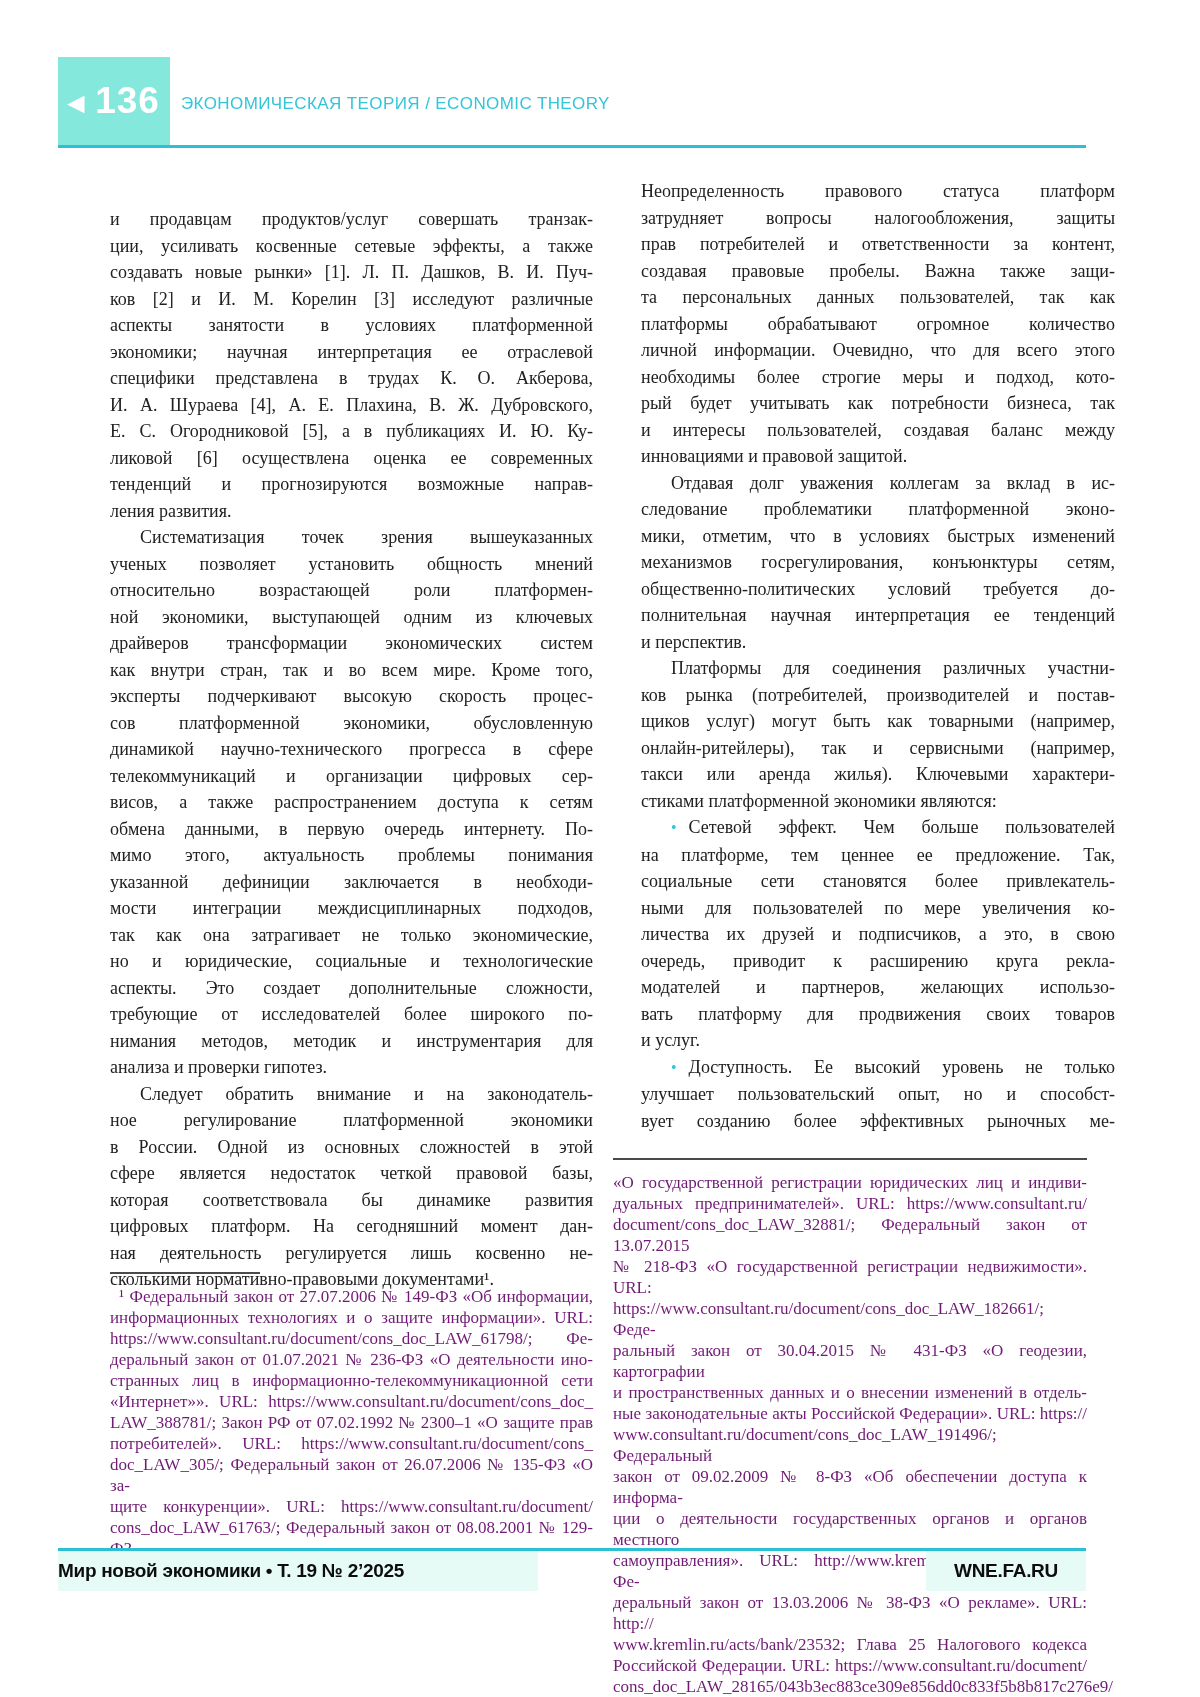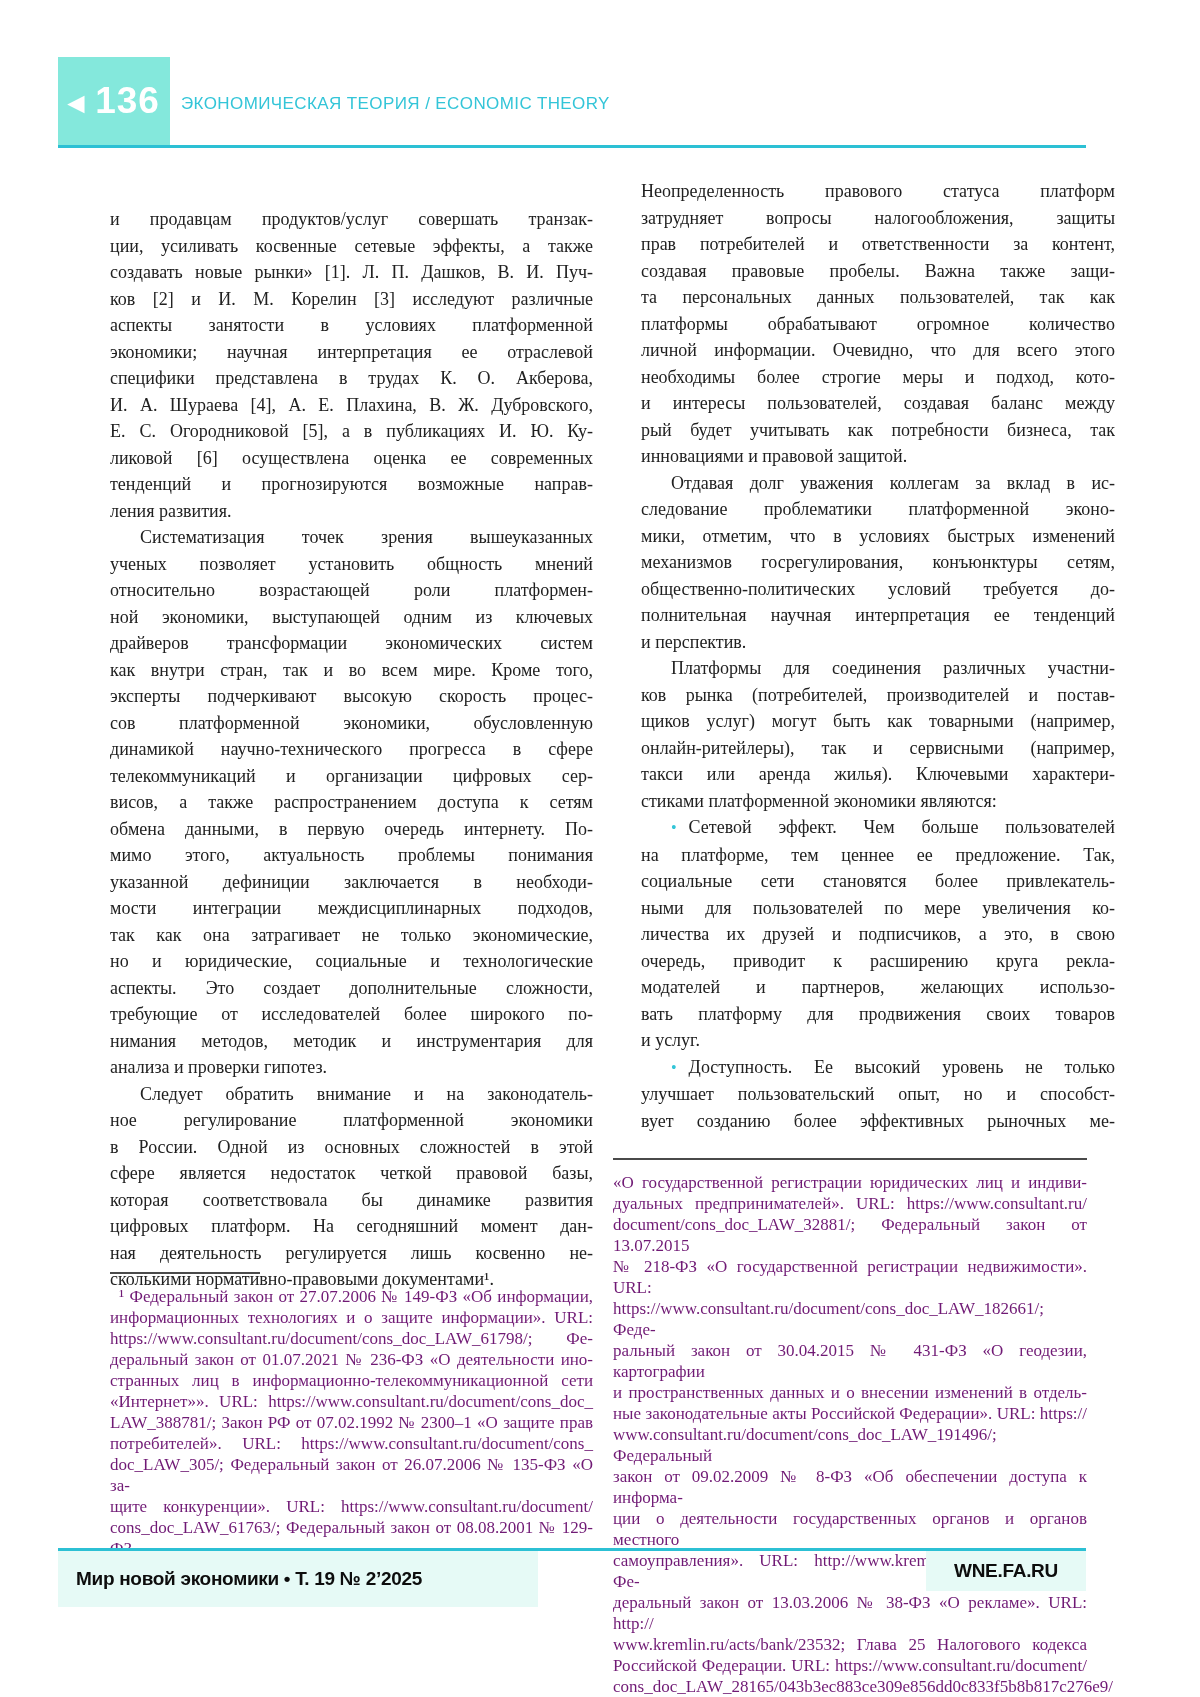--- a/index.html
+++ b/index.html
@@ -40,23 +40,23 @@
   .footnote{
     position:absolute; color:#701a75; font-size:17px; line-height:21px;
   }
   .footnote .line{min-height:21px;}
   .footnote-left{left:110px; top:1286px; width:483px;}
   .footnote-right{left:613px; top:1172px; width:474px;}
   .footnote .line.indent{padding-left:9px;}
   
   .footer-rule{position:absolute; left:58px; top:1548px; width:1028px; height:3px; background:var(--rule,#2cc0d4);}
   .footer-left{
-    position:absolute; left:58px; top:1551px; width:480px; height:56px;
+    position:absolute; left:58px; top:1551px; width:480px; height:40px;
     background:var(--footerbg,#e6faf6); display:flex; align-items:center;
-    padding-left:18px; box-sizing:border-box;
+    box-sizing:border-box;
   }
   .footer-right{
     position:absolute; left:926px; top:1551px; width:160px; height:40px;
     background:var(--footerbg,#e6faf6); display:flex; align-items:center; justify-content:center;
   }
   .footer-text{
     font-family:"Liberation Sans", sans-serif; font-weight:bold;
     font-size:19px; letter-spacing:-.3px; color:#0d0d0d;
   }
 </style>
@@ -117,22 +117,22 @@
     </section>
   <section class="col col-right" id="col-right">
       <div class="line">Неопределенность правового статуса платформ</div>
       <div class="line">затрудняет вопросы налогообложения, защиты</div>
       <div class="line">прав потребителей и ответственности за контент,</div>
       <div class="line">создавая правовые пробелы. Важна также защи-</div>
       <div class="line">та персональных данных пользователей, так как</div>
       <div class="line">платформы обрабатывают огромное количество</div>
       <div class="line">личной информации. Очевидно, что для всего этого</div>
       <div class="line">необходимы более строгие меры и подход, кото-</div>
+      <div class="line">рый будет учитывать как потребности бизнеса, так</div>
       <div class="line">и интересы пользователей, создавая баланс между</div>
-      <div class="line">рый будет учитывать как потребности бизнеса, так</div>
       <div class="line last">инновациями и правовой защитой.</div>
       <div class="line indent">Отдавая долг уважения коллегам за вклад в ис-</div>
       <div class="line">следование проблематики платформенной эконо-</div>
       <div class="line">мики, отметим, что в условиях быстрых изменений</div>
       <div class="line">механизмов госрегулирования, конъюнктуры сетям,</div>
       <div class="line">общественно-политических условий требуется до-</div>
       <div class="line">полнительная научная интерпретация ее тенденций</div>
       <div class="line last">и перспектив.</div>
       <div class="line indent">Платформы для соединения различных участни-</div>
       <div class="line">ков рынка (потребителей, производителей и постав-</div>

